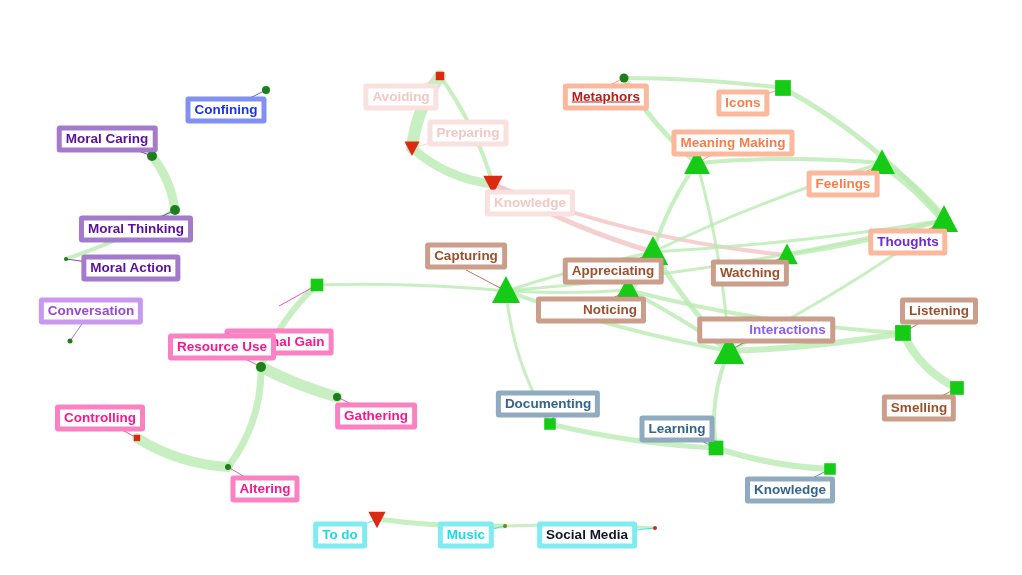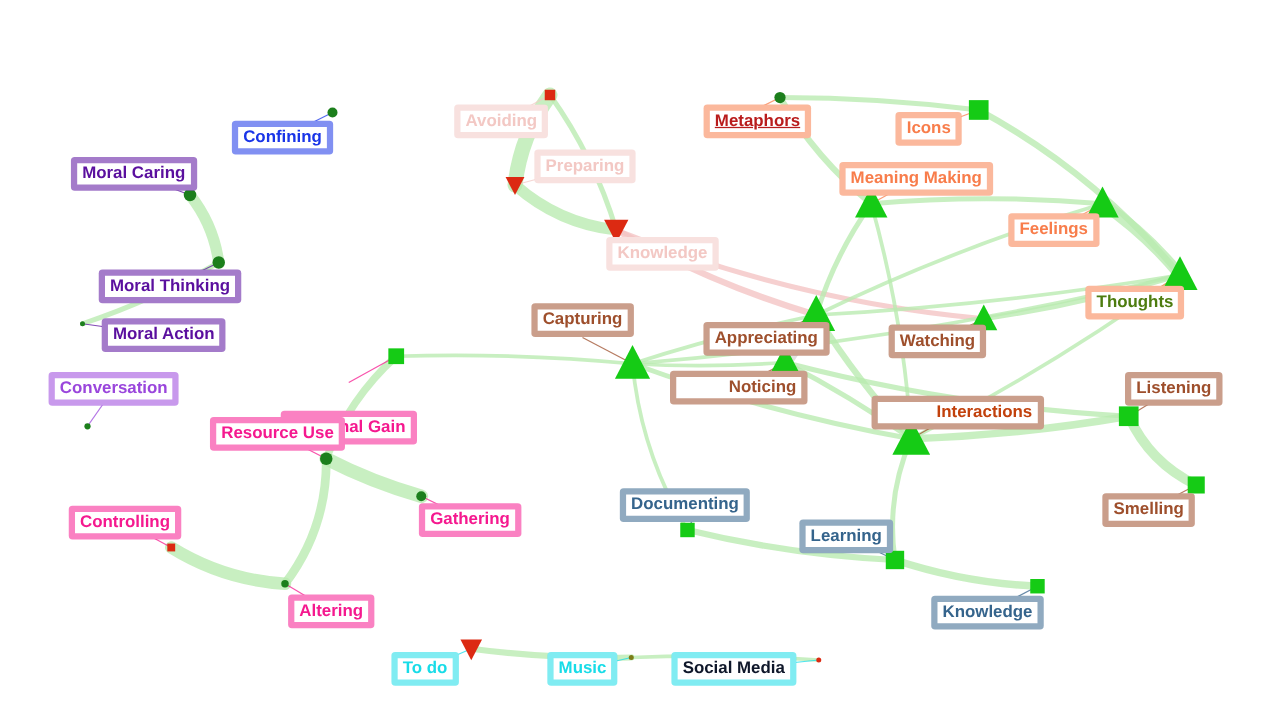--- a/index.html
+++ b/index.html
@@ -142,26 +142,26 @@
       <div class="node-label" style="left: 376px; top: 416px; color: rgb(245, 25, 143); border-color: rgba(245, 25, 143, 0.55);">Gathering</div>
       <div class="node-label" style="left: 100px; top: 418px; color: rgb(245, 25, 143); border-color: rgba(245, 25, 143, 0.55);">Controlling</div>
       <div class="node-label" style="left: 265px; top: 489px; color: rgb(245, 25, 143); border-color: rgba(245, 25, 143, 0.55);">Altering</div>
       <div class="node-label" style="left: 401px; top: 97px; color: rgb(243, 200, 196); border-color: rgba(243, 200, 196, 0.55);">Avoiding</div>
       <div class="node-label" style="left: 468px; top: 133px; color: rgb(243, 200, 196); border-color: rgba(243, 200, 196, 0.55);">Preparing</div>
       <div class="node-label" style="left: 530px; top: 203px; color: rgb(243, 200, 196); border-color: rgba(243, 200, 196, 0.55);">Knowledge</div>
       <div class="node-label" style="left: 606px; top: 97px; color: #b91c1c; border-color: rgba(248, 125, 75, 0.55); text-decoration: underline;">Metaphors</div>
       <div class="node-label" style="left: 743px; top: 103px; color: rgb(248, 125, 75); border-color: rgba(248, 125, 75, 0.55);">Icons</div>
       <div class="node-label" style="left: 733px; top: 143px; color: rgb(248, 125, 75); border-color: rgba(248, 125, 75, 0.55);">Meaning Making</div>
       <div class="node-label" style="left: 843px; top: 184px; color: rgb(248, 125, 75); border-color: rgba(248, 125, 75, 0.55);">Feelings</div>
-      <div class="node-label" style="left: 908px; top: 242px; color: #4d7c0f; border-color: rgba(248, 125, 75, 0.55);">Thoughts</div>
+      <div class="node-label" style="left: 908px; top: 242px; color: #6d28d9; border-color: rgba(248, 125, 75, 0.55);">Thoughts</div>
       <div class="node-label" style="left: 466px; top: 256px; color: rgb(158, 79, 44); border-color: rgba(158, 79, 44, 0.55); text-align: center;">Capturing</div>
       <div class="node-label" style="left: 613px; top: 271px; color: rgb(158, 79, 44); border-color: rgba(158, 79, 44, 0.55);">Appreciating</div>
       <div class="node-label" style="left: 591px; top: 310px; color: rgb(158, 79, 44); border-color: rgba(158, 79, 44, 0.55); padding-left: 42px;">Noticing</div>
       <div class="node-label" style="left: 750px; top: 273px; color: rgb(158, 79, 44); border-color: rgba(158, 79, 44, 0.55);">Watching</div>
-      <div class="node-label" style="left: 766px; top: 330px; color: #c2410c; border-color: rgba(158, 79, 44, 0.55); padding-left: 47px;">Interactions</div>
+      <div class="node-label" style="left: 766px; top: 330px; color: #8b5cf6; border-color: rgba(158, 79, 44, 0.55); padding-left: 47px;">Interactions</div>
       <div class="node-label" style="left: 939px; top: 311px; color: rgb(158, 79, 44); border-color: rgba(158, 79, 44, 0.55);">Listening</div>
       <div class="node-label" style="left: 919px; top: 408px; color: rgb(158, 79, 44); border-color: rgba(158, 79, 44, 0.55);">Smelling</div>
       <div class="node-label" style="left: 548px; top: 404px; color: rgb(53, 100, 140); border-color: rgba(53, 100, 140, 0.55);">Documenting</div>
       <div class="node-label" style="left: 677px; top: 429px; color: rgb(53, 100, 140); border-color: rgba(53, 100, 140, 0.55);">Learning</div>
       <div class="node-label" style="left: 790px; top: 490px; color: rgb(53, 100, 140); border-color: rgba(53, 100, 140, 0.55);">Knowledge</div>
       <div class="node-label" style="left: 340px; top: 535px; color: rgb(24, 220, 232); border-color: rgba(24, 220, 232, 0.55);">To do</div>
       <div class="node-label" style="left: 466px; top: 535px; color: rgb(24, 220, 232); border-color: rgba(24, 220, 232, 0.55);">Music</div>
       <div class="node-label" style="left: 587px; top: 535px; color: #0f172a; border-color: rgba(24, 220, 232, 0.55);">Social Media</div>
     </div>
 </div>

